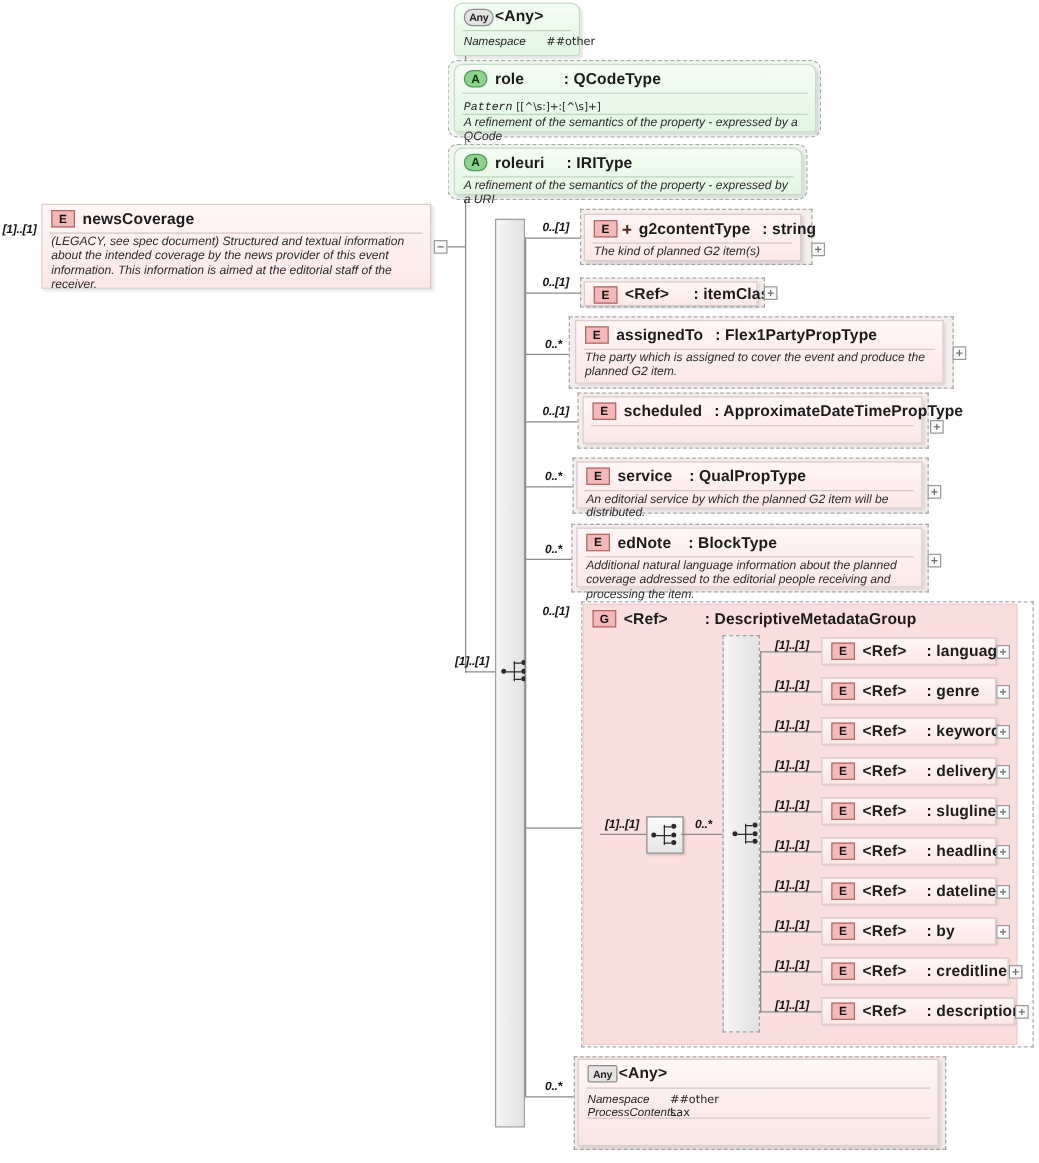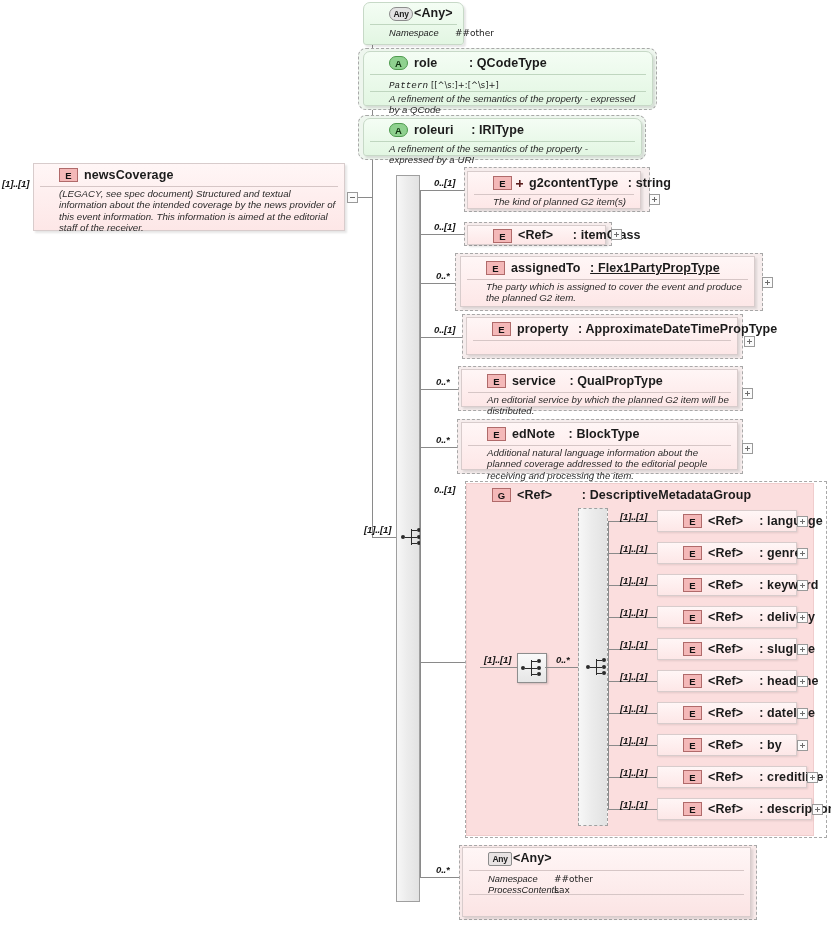--- a/index.html
+++ b/index.html
@@ -17,21 +17,20 @@
     background:#f6eded;
   }
   .optwrap.green{background:#eef6ee;}
 
   
   .card{
     position:absolute;box-sizing:border-box;
     background:linear-gradient(to bottom,#fff6f6 0%,#fde7e7 100%);
     border:1px solid #d8cccc;
     box-shadow:2px 2px 2px rgba(0,0,0,0.10);
-    padding-left:18px;
   }
   .card.g{
     background:linear-gradient(to bottom,#f4fdf4 0%,#e2f6e2 100%);
     border:1px solid #c7d9c7;
   }
   .card.flat{box-shadow:1px 1px 2px rgba(0,0,0,0.10);}
 
   .hdr{
     position:relative;height:22px;line-height:22px;
     padding-left:32px;white-space:nowrap;
@@ -224,34 +223,34 @@
   </div>
   <div class="plusbtn" style="left:611px;top:229px;"></div>
 
   <div class="hline" style="left:420px;top:283px;width:44px;"></div>
   <div class="card-lbl" style="left:436px;top:270px;">0..*</div>
   <div class="optwrap" style="left:455px;top:253px;width:308px;height:58px;"></div>
   <div class="card" style="left:460px;top:256px;width:295px;height:51px;">
     <div class="hdr">
       <span class="badge">E</span>
       <span>assignedTo</span>
-      <span style="padding-left:6px;text-decoration:underline;">: Flex1PartyPropType</span>
+      <span style="padding-left:6px;">: Flex1PartyPropType</span>
     </div>
     <div class="sep" style="top:22px;"></div>
     <div class="desc" style="padding-top:2px;">The party which is assigned to cover the event and produce the planned G2 item.</div>
   </div>
   <div class="plusbtn" style="left:762px;top:277px;"></div>
 
   <div class="hline" style="left:420px;top:337px;width:44px;"></div>
   <div class="card-lbl" style="left:434px;top:324px;">0..[1]</div>
   <div class="optwrap" style="left:462px;top:314px;width:281px;height:45px;"></div>
   <div class="card" style="left:466px;top:317px;width:272px;height:38px;">
     <div class="hdr">
       <span class="badge">E</span>
-      <span>property</span>
+      <span>scheduled</span>
       <span style="padding-left:6px;">: ApproximateDateTimePropType</span>
     </div>
     <div class="sep" style="top:22px;"></div>
   </div>
   <div class="plusbtn" style="left:744px;top:336px;"></div>
 
   <div class="hline" style="left:420px;top:389px;width:44px;"></div>
   <div class="card-lbl" style="left:436px;top:376px;">0..*</div>
   <div class="optwrap" style="left:458px;top:366px;width:285px;height:45px;"></div>
   <div class="card" style="left:461px;top:369px;width:277px;height:38px;">

